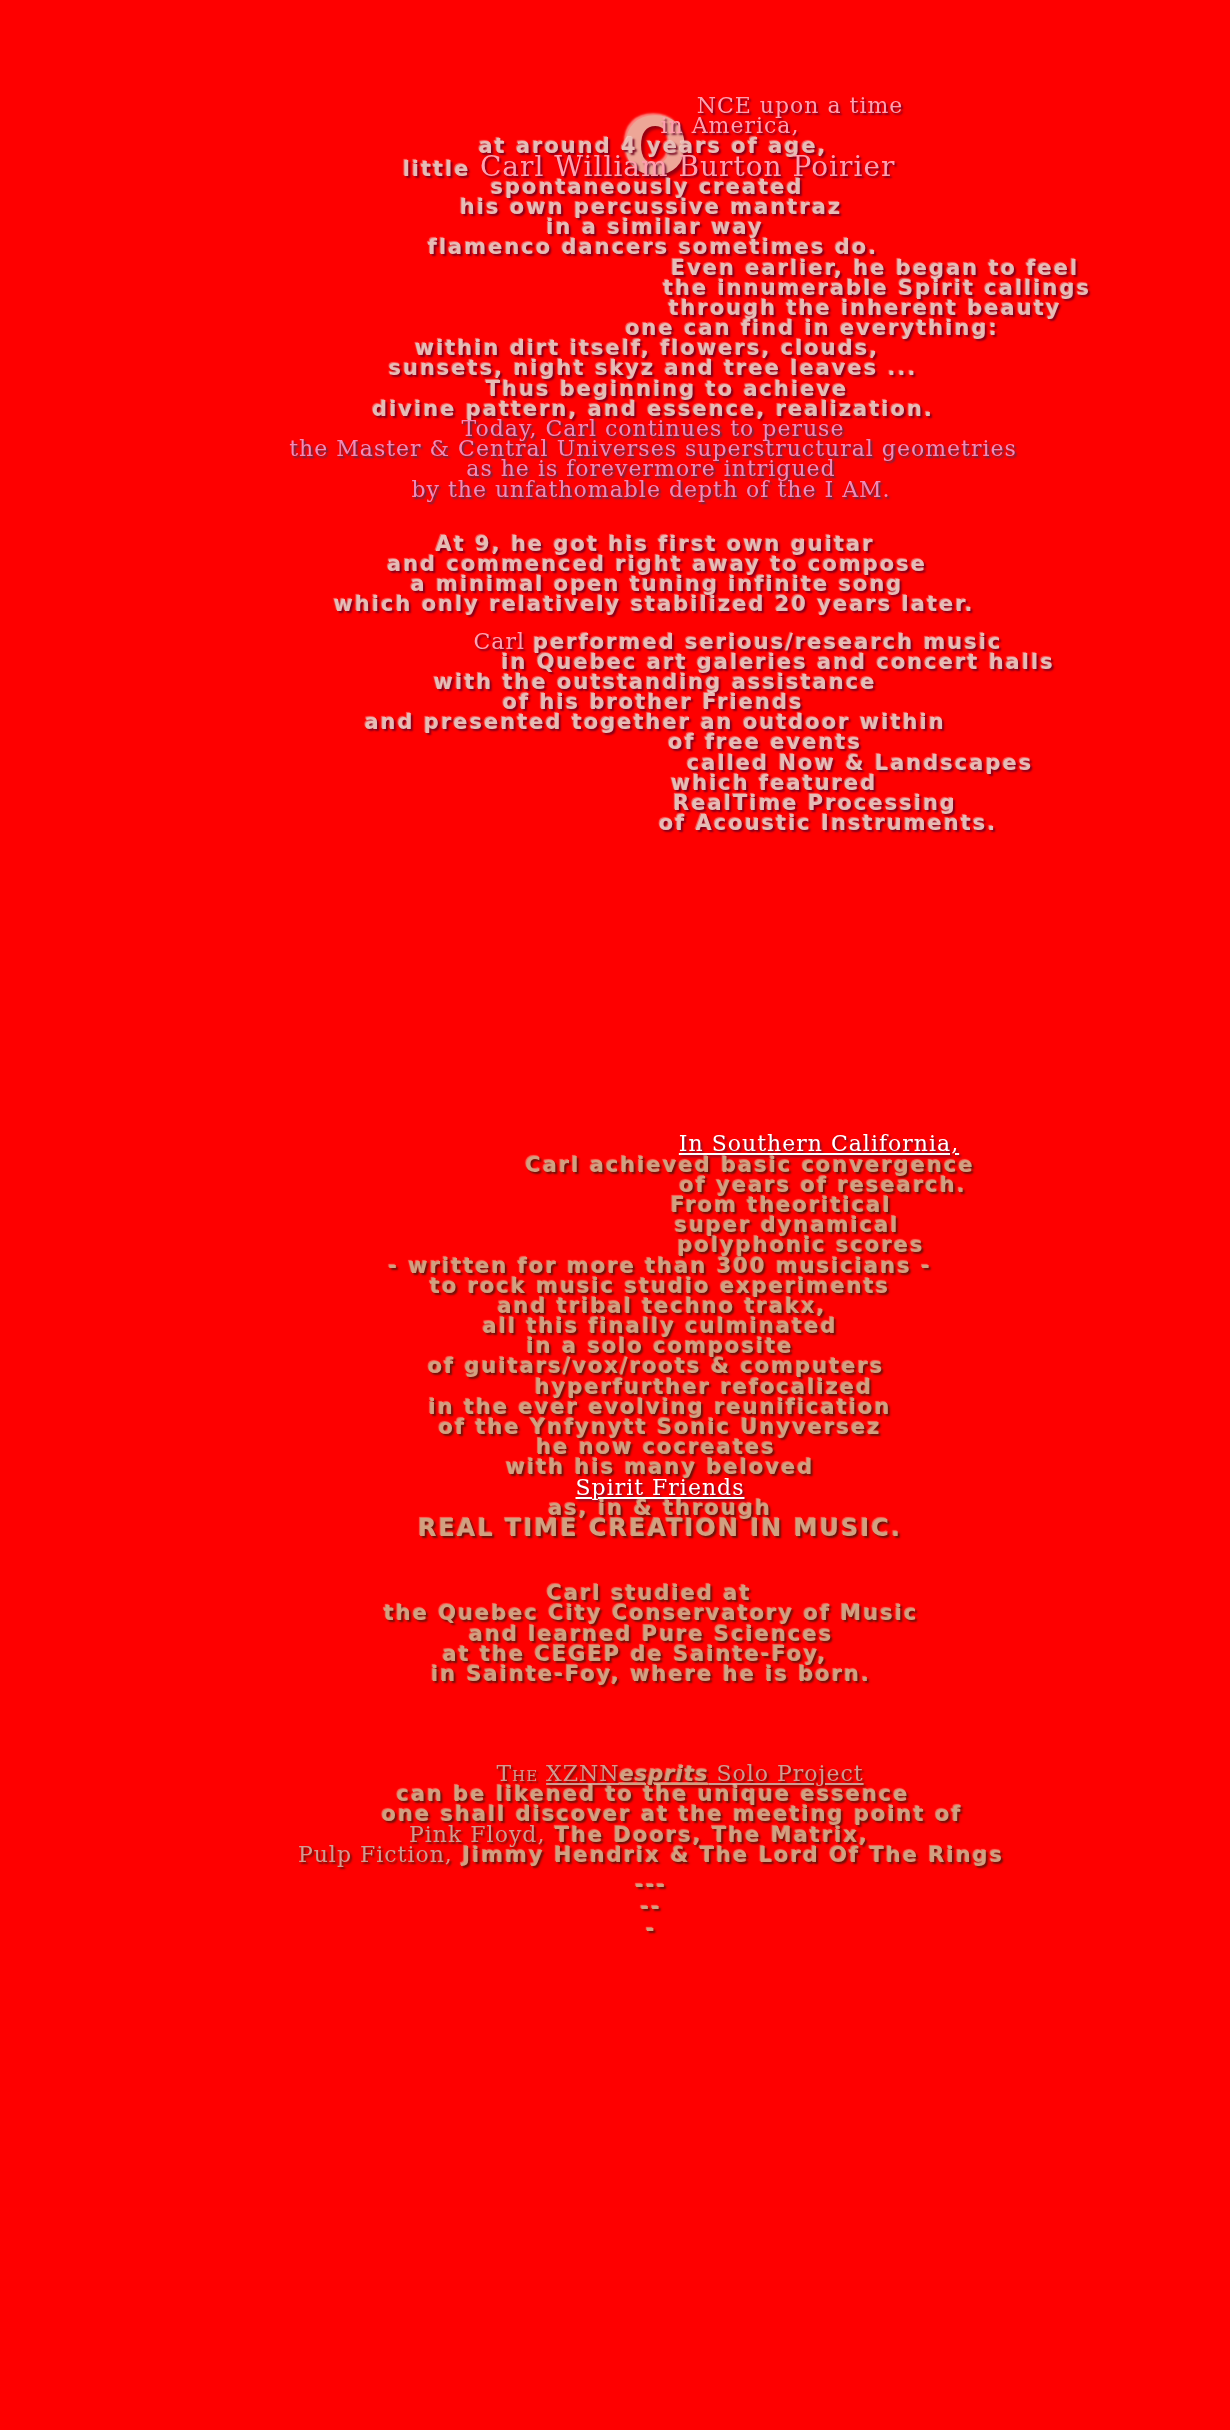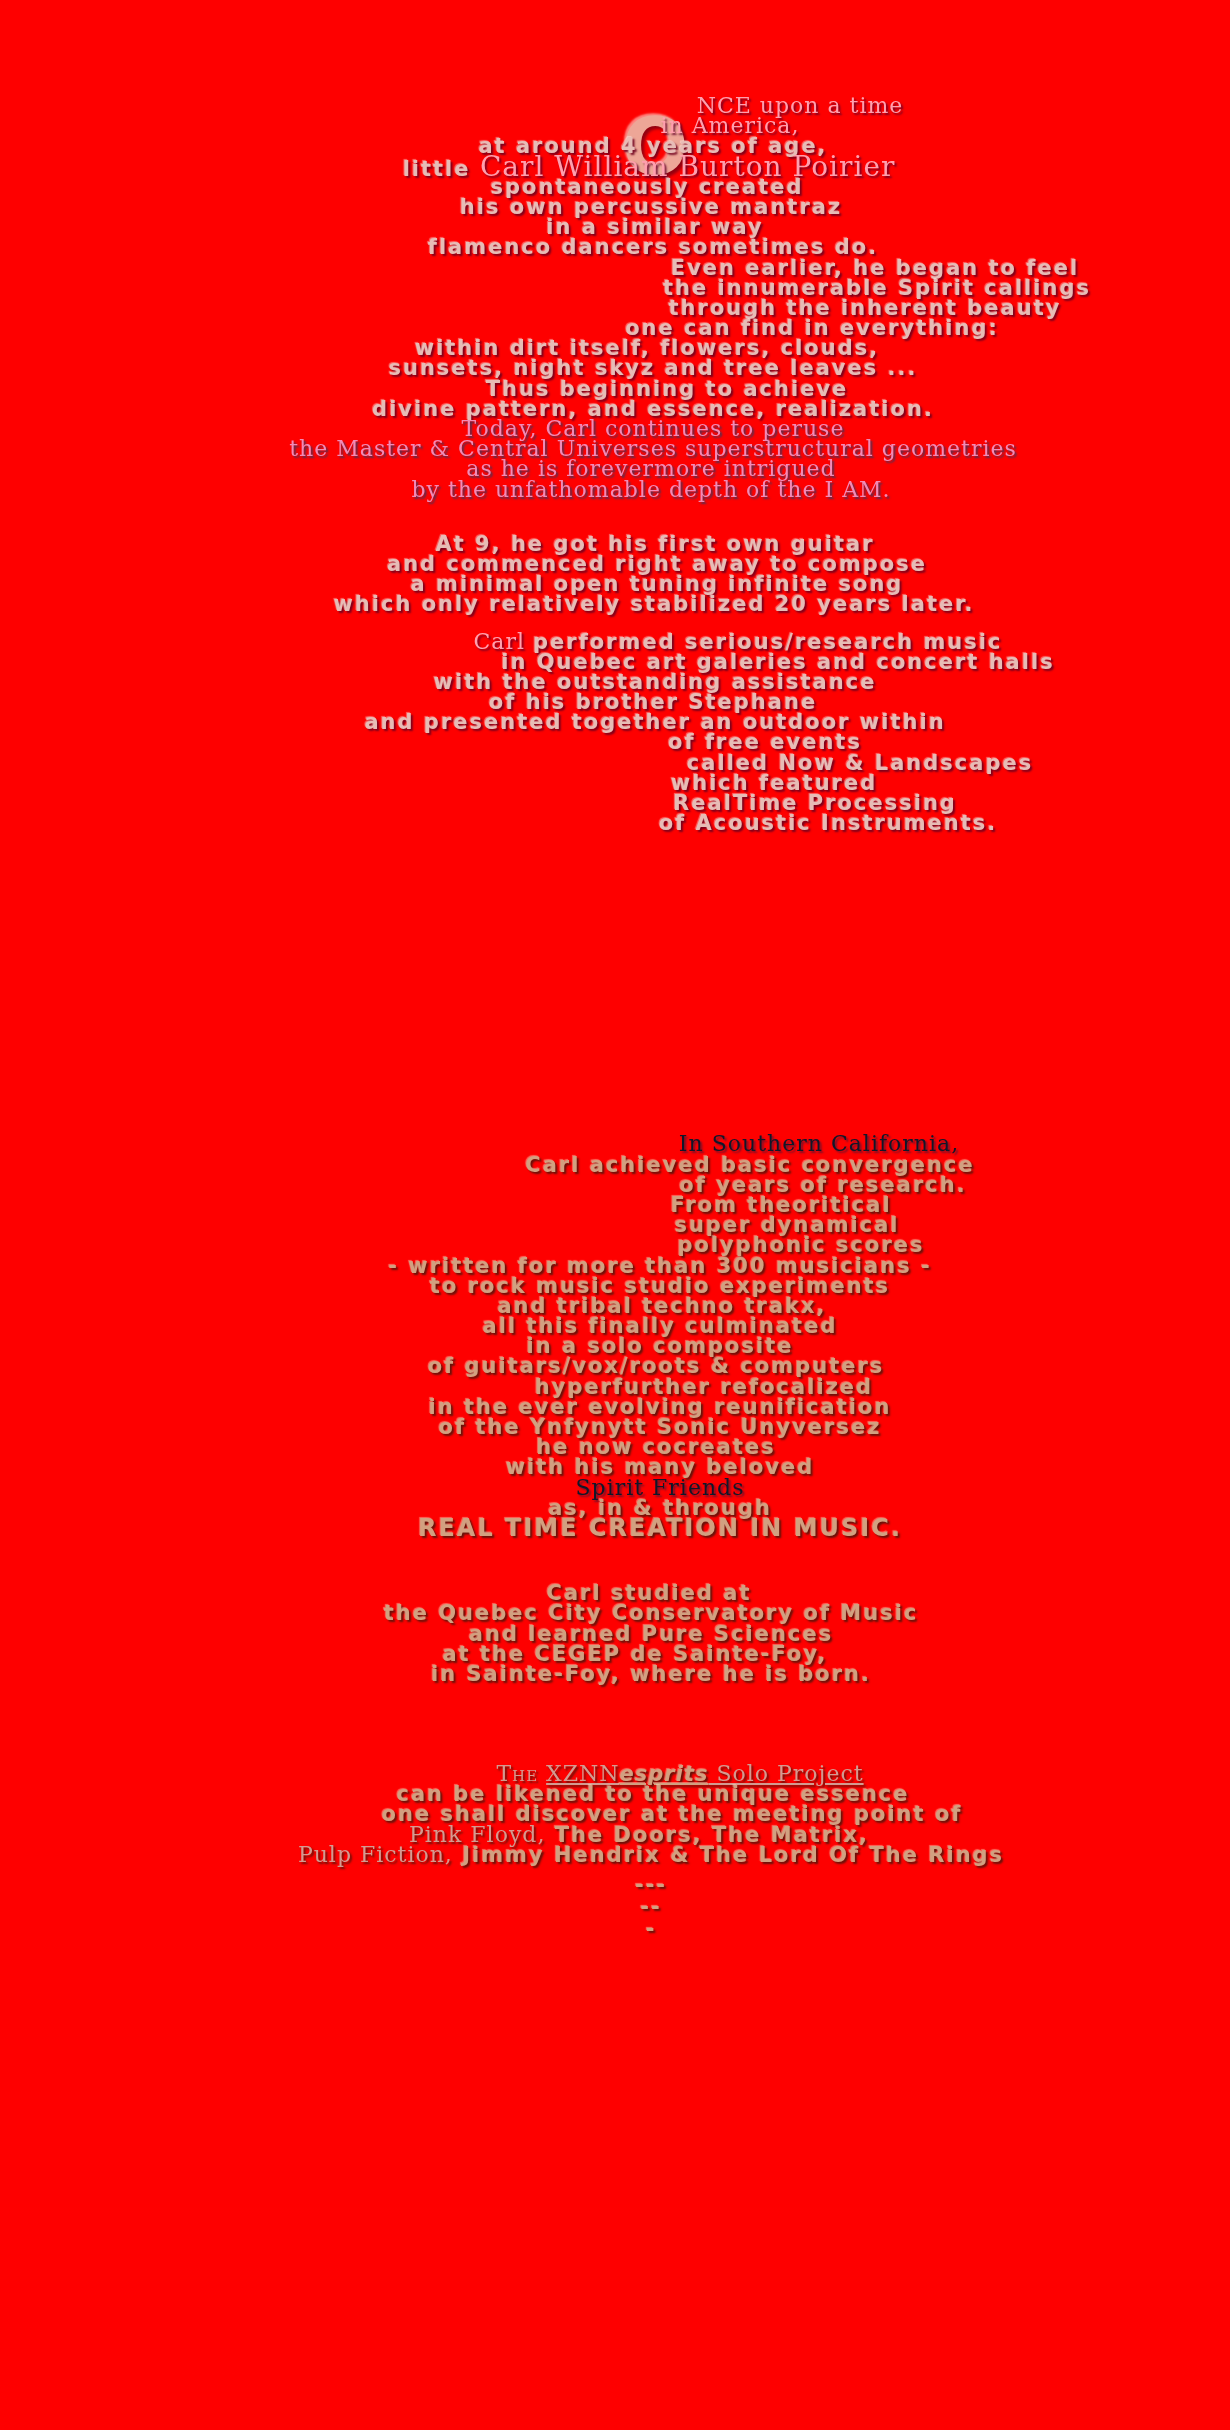--- a/index.html
+++ b/index.html
@@ -40,22 +40,23 @@
   }
   
   .fm{
     font-family:"DejaVu Serif","Liberation Serif",serif;letter-spacing:1px;font-size:22px;
     color:#f28ab6;
     text-shadow:2px 2px 2px rgba(55,55,95,.85);
   }
   
   .fr{
     font-family:"DejaVu Serif","Liberation Serif",serif;letter-spacing:1px;font-size:22px;
-    color:#0f172a;
+    color:#ffffff;
     text-shadow:2px 2px 2px rgba(90,20,50,.8);
+    text-decoration:underline;
   }
   
   .ft{
     font-family:"DejaVu Serif","Liberation Serif",serif;letter-spacing:1px;font-size:22px;
     color:#d49a90;
     text-shadow:2px 2px 2px rgba(85,20,10,.85);
   }
   .es{font-family:"DejaVu Sans",sans-serif;font-weight:700;font-style:italic;letter-spacing:1px;}
   .u{text-decoration:underline;}
   .sc{font-variant:small-caps;}
@@ -101,21 +102,21 @@
       <div class="section" style="margin-top: 34px;">
         <div class="line" style="transform: translateX(40px);"><span class="s1">At 9, he got his first own guitar</span></div>
         <div class="line" style="transform: translateX(42px);"><span class="s1">and commenced right away to compose</span></div>
         <div class="line" style="transform: translateX(42px);"><span class="s1">a minimal open tuning infinite song</span></div>
         <div class="line" style="transform: translateX(39px);"><span class="s1">which only relatively stabilized 20 years later.</span></div>
       </div>
       <div class="section" style="margin-top: 17px;">
         <div class="line" style="transform: translateX(123px);"><span class="fp">Carl </span><span class="s1">performed serious/research music</span></div>
         <div class="line" style="transform: translateX(163px);"><span class="s1">in Quebec art galeries and concert halls</span></div>
         <div class="line" style="transform: translateX(40px);"><span class="s1">with the outstanding assistance</span></div>
-        <div class="line" style="transform: translateX(38px);"><span class="s1">of his brother Stephane</span></div>
+        <div class="line" style="transform: translateX(38px);"><span class="s1">of his brother Friends</span></div>
         <div class="line" style="transform: translateX(40px);"><span class="s1">and presented together an outdoor within</span></div>
         <div class="line" style="transform: translateX(150px);"><span class="s1">of free events</span></div>
         <div class="line" style="transform: translateX(245px);"><span class="s1">called Now &amp; Landscapes</span></div>
         <div class="line" style="transform: translateX(159px);"><span class="s1">which featured</span></div>
         <div class="line" style="transform: translateX(200px);"><span class="s1">RealTime Processing</span></div>
         <div class="line" style="transform: translateX(213px);"><span class="s1">of Acoustic Instruments.</span></div>
       </div>
       <div class="section" style="margin-top: 301px;">
         <div class="line" style="transform: translateX(204px);"><span class="fr">In Southern California,</span></div>
         <div class="line" style="transform: translateX(135px);"><span class="s2">Carl achieved basic convergence</span></div>

